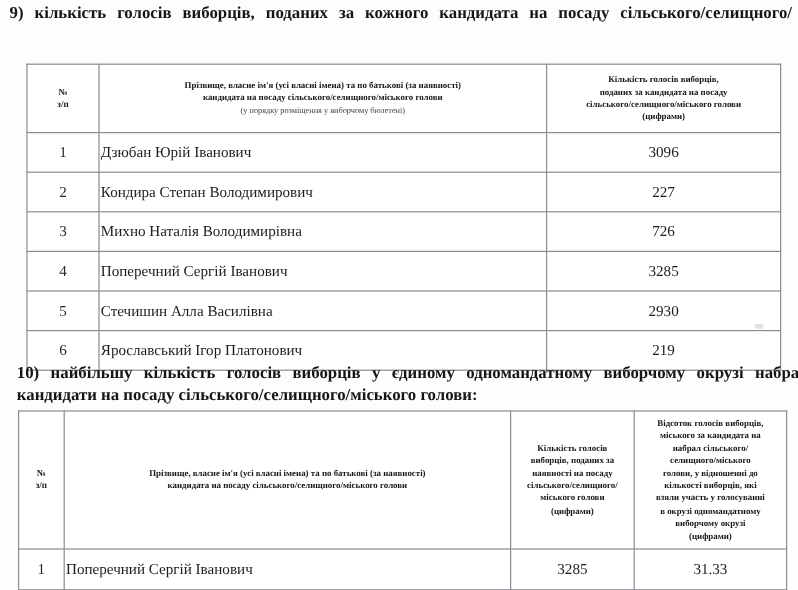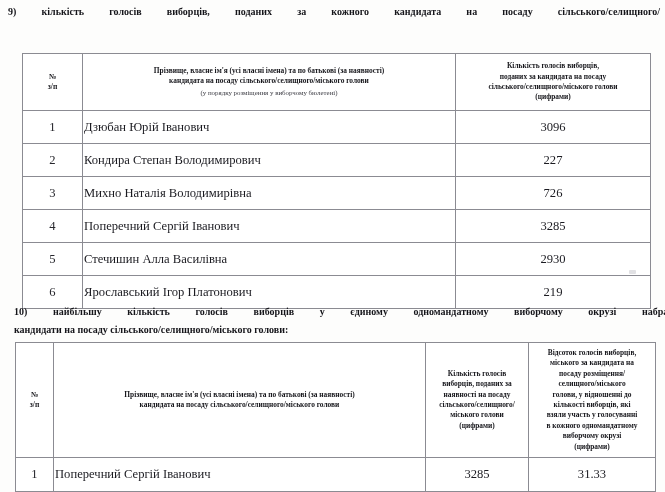--- a/index.html
+++ b/index.html
@@ -20,21 +20,21 @@
     position: relative;
     width: 665px;
     height: 492px;
     box-sizing: border-box;
   }
 
   
   .section-heading {
     position: absolute;
     font-weight: bold;
-    font-size: 10px;
+    font-size: 14px;
     line-height: 18px;
     text-align: justify;
     text-justify: inter-word;
     color: #15151a;
   }
   .section-heading .line {
     display: block;
   }
   .section-heading .line.justified {
     text-align: justify;
@@ -246,26 +246,26 @@
           <span class="ln">Кількість голосів</span>
           <span class="ln">виборців, поданих за</span>
           <span class="ln">наявності на посаду</span>
           <span class="ln">сільського/селищного/</span>
           <span class="ln">міського голови</span>
           <span class="ln">(цифрами)</span>
         </td>
         <td class="hdr col-percent-cell">
           <span class="ln">Відсоток голосів виборців,</span>
           <span class="ln">міського за кандидата на</span>
-          <span class="ln">посаду розміщення/</span>
+          <span class="ln">набрал сільського/</span>
           <span class="ln">селищного/міського</span>
           <span class="ln">голови, у відношенні до</span>
           <span class="ln">кількості виборців, які</span>
           <span class="ln">взяли участь у голосуванні</span>
-          <span class="ln">в кожного одномандатному</span>
+          <span class="ln">в окрузі одномандатному</span>
           <span class="ln">виборчому окрузі</span>
           <span class="ln">(цифрами)</span>
         </td>
       </tr>
     </thead>
     <tbody>
       <tr>
         <td class="cell-num">1</td>
         <td class="cell-name">Поперечний Сергій Іванович</td>
         <td class="cell-value">3285</td>

